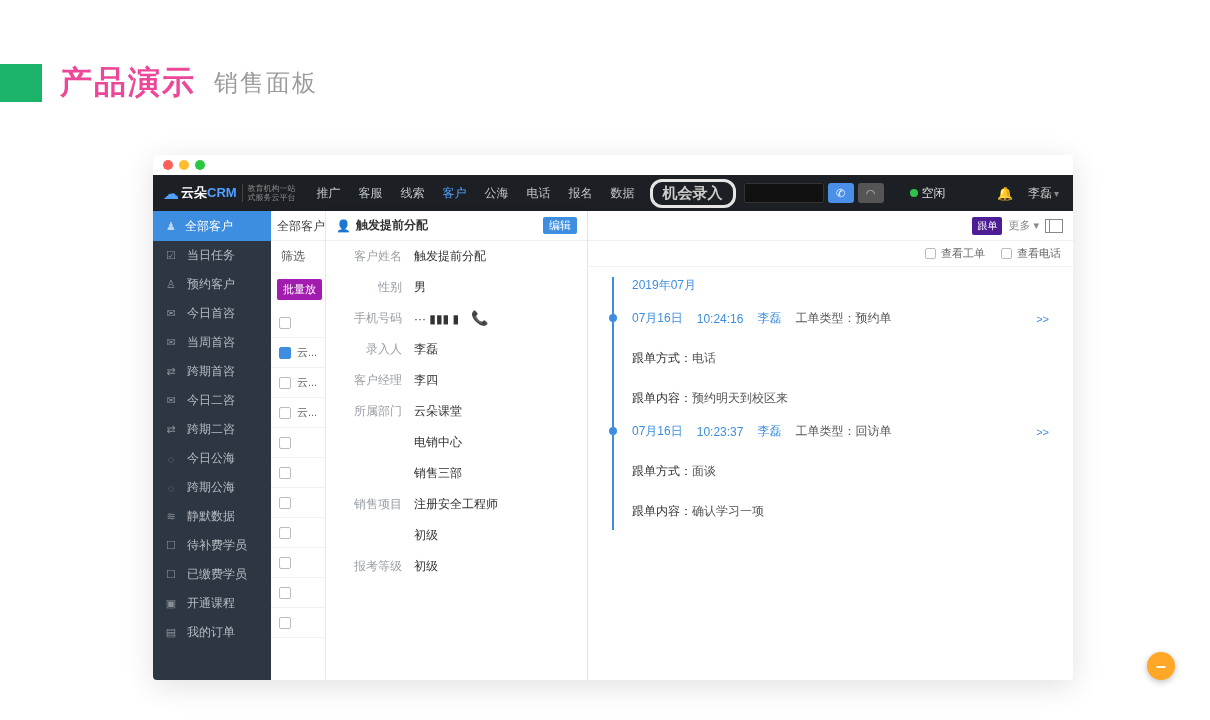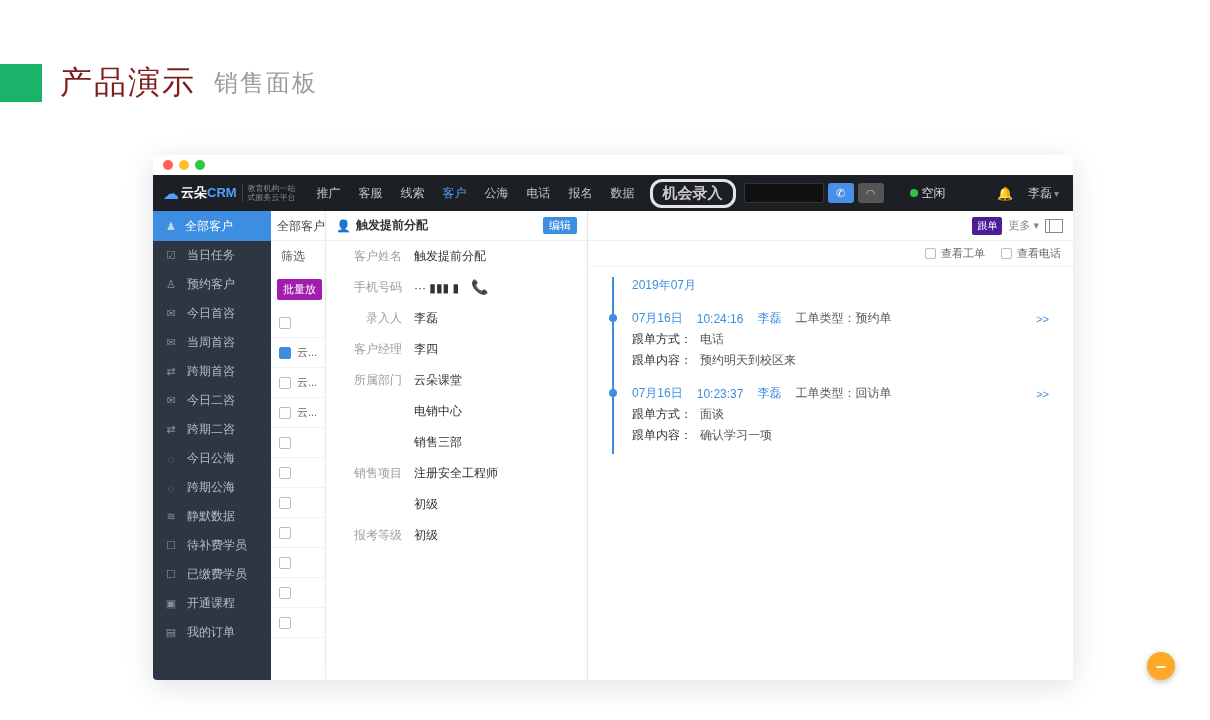--- a/index.html
+++ b/index.html
@@ -9,21 +9,21 @@
     width: 1210px;
     height: 720px;
     overflow: hidden;
     position: relative;
   }
   .page-header {
     display: flex; align-items: center; gap: 18px;
     padding: 55px 0 0 60px; height: 110px;
   }
   .green-block { width: 42px; height: 38px; background: #1bb36a; margin-left:-60px;}
-  .header-bold { font-size: 32px; font-weight: 400; color: #7f1d1d; letter-spacing: 2px;}
+  .header-bold { font-size: 32px; font-weight: 700; color: #ec4899; letter-spacing: 2px;}
   .header-sub { font-size: 24px; color: #9b9b9b; font-weight: 400; letter-spacing:2px;}
   .app-window {
     position: absolute;
     left: 153px; top: 155px;
     width: 920px; height: 525px;
     background: #fff;
     box-shadow: 0 6px 30px rgba(0,0,0,0.12);
     border-radius: 4px;
     overflow: hidden;
     font-size: 12px;
@@ -135,21 +135,21 @@
   .month{ color:#3d8ee0; padding-bottom:10px; }
   .entry{ position:relative; padding:6px 0 10px 0;}
   .entry:before{
     content:""; position:absolute; left:-23px; top:10px; width:8px; height:8px;
     background:#3d8ee0; border-radius:50%;
   }
   .entry-head{ display:flex; gap:14px; align-items:center; color:#333;}
   .eh-date,.eh-time,.eh-user{ color:#3d8ee0;}
   .eh-type{ color:#555;}
   .eh-more{ margin-left:auto; color:#3d8ee0; font-size:11px; padding-right:6px; cursor:pointer;}
-  .entry-line{ display:flex; gap:8px; color:#555; padding:4px 0 0 0;}
+  .entry-line{ display:flex; color:#555; padding:4px 0 0 0;margin-top:19px;}
   .entry-line .lbl{ color:#333;}
 
   .fab{
     position:absolute; right:35px; bottom:40px; width:28px; height:28px;
     border-radius:50%; background:#ffa726; color:#fff; display:flex;
     align-items:center; justify-content:center; font-weight:700; font-size:18px;
     box-shadow:0 2px 6px rgba(0,0,0,.25);
   }
 </style>
 </head>
@@ -333,20 +333,24 @@
           <div class="detail-head-l">
             <span>👤</span>
             <span>触发提前分配</span>
           </div>
           <div class="edit-btn">编辑</div>
         </div>
         <div id="detail-fields">
             <div class="kv">
               <div class="k">客户姓名</div>
               <div class="v">触发提前分配</div>
+            </div>
+            <div class="kv">
+              <div class="k">性别</div>
+              <div class="v">男</div>
             </div>
             <div class="kv">
               <div class="k">手机号码</div>
               <div class="v">··· ▮▮▮ ▮<span class="phone-icon">📞</span></div>
             </div>
             <div class="kv">
               <div class="k">录入人</div>
               <div class="v">李磊</div>
             </div>
             <div class="kv">

